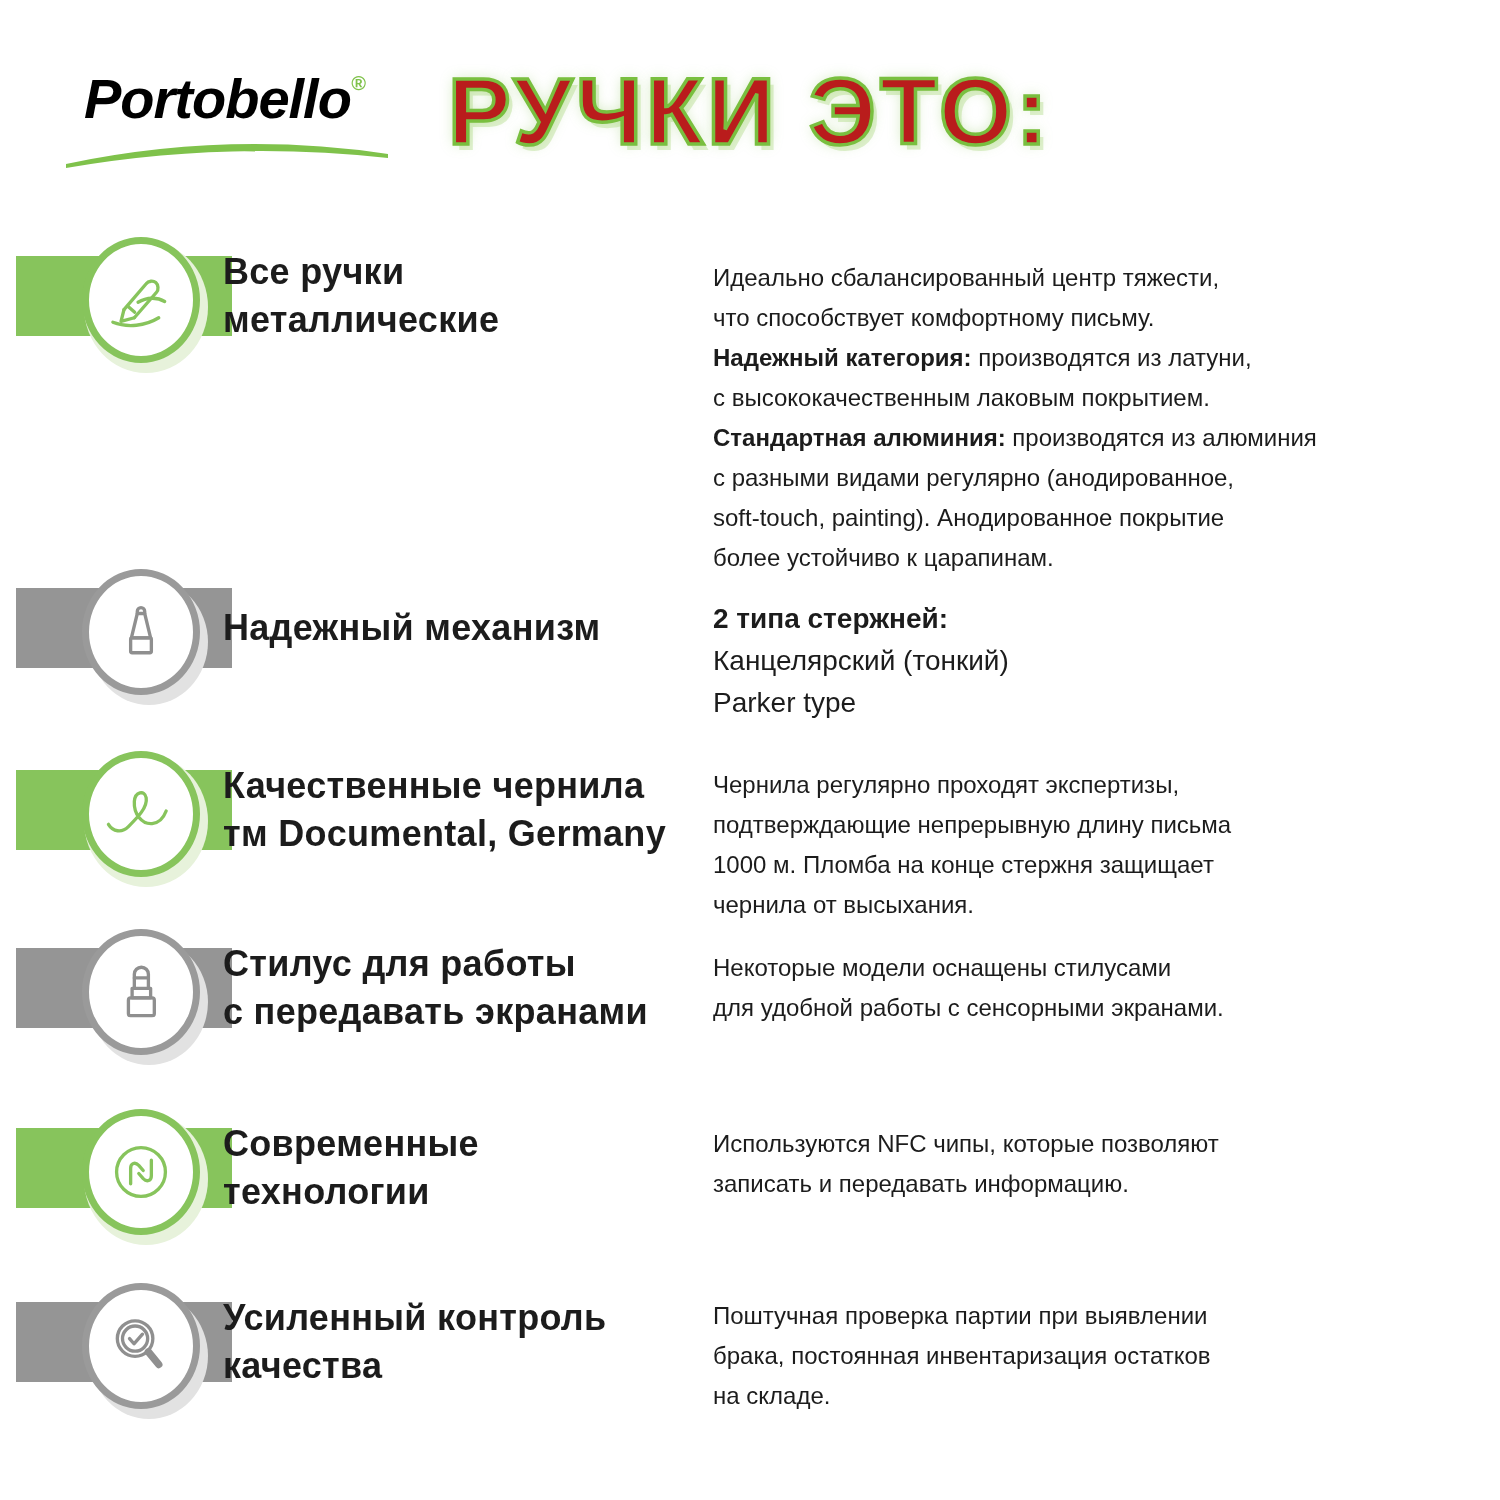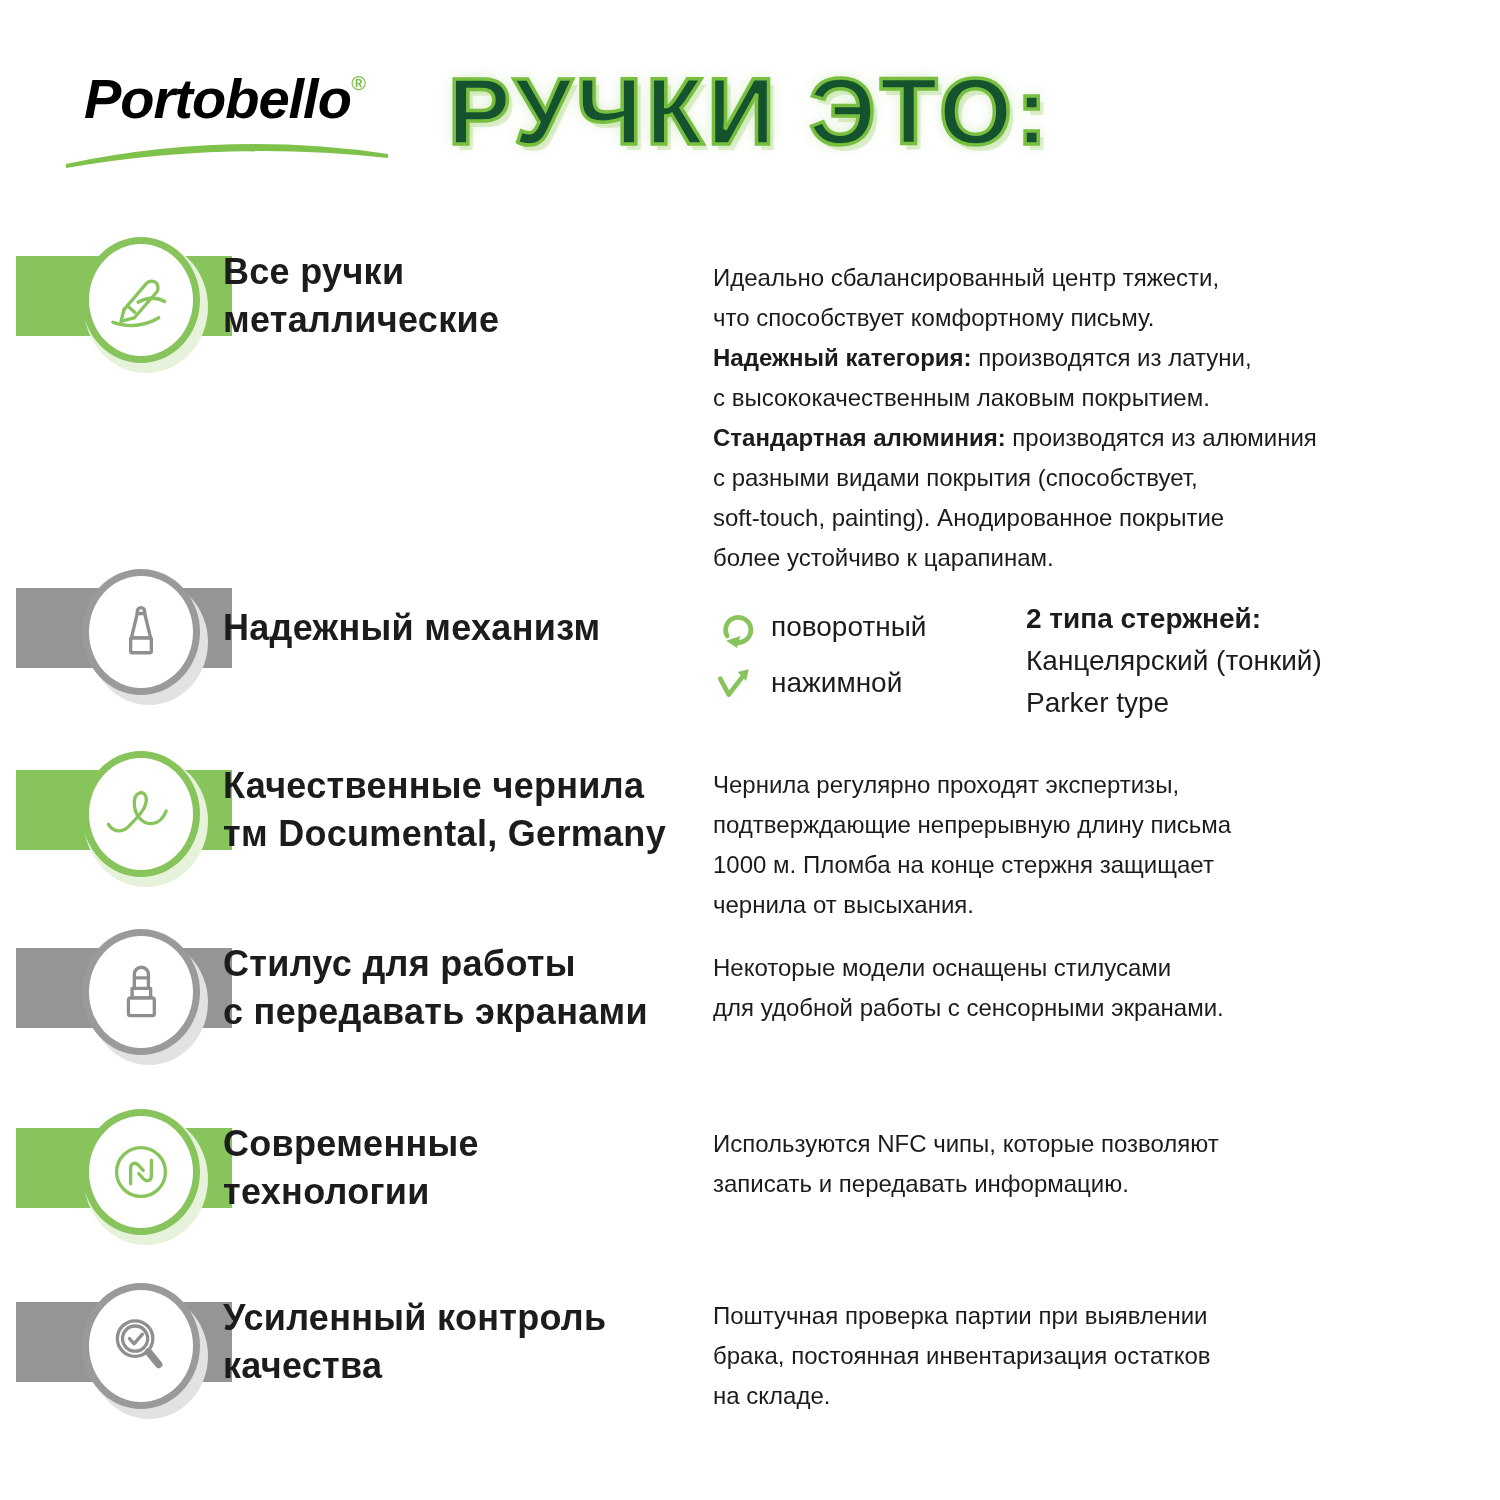--- a/index.html
+++ b/index.html
@@ -6,21 +6,21 @@
   .page{position:relative;width:1500px;height:1500px;background:#ffffff;overflow:hidden;
         font-family:"Liberation Sans",sans-serif;color:#1c1c1c;}
 
   
   .logo{position:absolute;left:84px;top:66px;width:300px;}
   .logo-text{font-size:56px;font-weight:700;font-style:italic;color:#000000;letter-spacing:-1px;}
   .logo-reg{font-size:20px;font-weight:700;font-style:italic;color:#7fc24b;vertical-align:28px;}
   .logo-swoosh{position:absolute;left:-22px;top:72px;}
   .title{position:absolute;left:448px;top:58px;margin:0;
          font-size:94px;font-weight:800;letter-spacing:4px;
-         color:#14532d;-webkit-text-stroke:3.5px #79bf3f;
+         color:#b91c1c;-webkit-text-stroke:3.5px #79bf3f;
          text-shadow:5px 6px 0 rgba(164,212,116,.35), 0 0 14px rgba(140,198,90,.40);}
 
   
   .row{position:absolute;left:16px;width:1500px;height:80px;}
   .bar{position:absolute;left:0;top:0;width:216px;height:80px;}
   .row.green .bar{background:#87c45c;}
   .row.gray  .bar{background:#959595;}
   .badge{position:absolute;left:66px;top:-19px;width:104px;height:112px;border-radius:50%;
          background:#fff;display:flex;align-items:center;justify-content:center;border:7px solid;}
   .row.green .badge{border-color:#87c45c;box-shadow:5px 7px 0 3px #e7f2db;}
@@ -68,52 +68,36 @@
         <path d="M12 80 c20 8 44 5 62 -6"></path>
       </svg>
     </div>
     <h2 class="heading two">Все ручки
 металлические</h2>
     <p class="desc" style="top:2px"><span>Идеально сбалансированный центр тяжести,
 что способствует комфортному письму.
 </span><strong>Надежный категория:</strong><span> производятся из латуни,
 с высококачественным лаковым покрытием.
 </span><strong>Стандартная алюминия:</strong><span> производятся из алюминия
-с разными видами покрытия (способствует,
+с разными видами регулярно (анодированное,
 soft-touch, painting). Анодированное покрытие
 более устойчиво к царапинам.</span></p>
   </section>
 
   <section class="row gray" style="top:588px">
     <div class="bar"></div>
     <div class="badge">
       <svg width="74" height="74" viewBox="0 0 100 100" fill="none" stroke="#8f8f8f" stroke-width="4.5" stroke-linecap="round" stroke-linejoin="round">
         <path d="M45 25 v-3 a5 5 0 0 1 5 -5 a5 5 0 0 1 5 5 v3"></path>
         <path d="M45 25 h10 l8 33 H37 Z"></path>
         <rect x="36" y="58" width="28" height="20" rx="2"></rect>
       </svg>
     </div>
     <h2 class="heading one">Надежный механизм</h2>
     <div class="mech">
-      <div class="mech-left">
-        <div class="mech-item">
-          <svg width="42" height="42" viewBox="0 0 40 40">
-            <path d="M13.5 28.5 A12 12 0 1 1 21.5 34.5" fill="none" stroke="#87c45c" stroke-width="4.5" stroke-linecap="round"></path>
-            <path d="M26 28.5 L23 40 L12.5 33 Z" fill="#87c45c"></path>
-          </svg>
-          <span>поворотный</span>
-        </div>
-        <div class="mech-item">
-          <svg width="42" height="42" viewBox="0 0 40 40">
-            <path d="M7 16 L15 31 L29 13" fill="none" stroke="#87c45c" stroke-width="4.5" stroke-linecap="round" stroke-linejoin="round"></path>
-            <path d="M23.5 9.5 L34 7 L31.5 18 Z" fill="#87c45c"></path>
-          </svg>
-          <span>нажимной</span>
-        </div>
-      </div>
       <div class="mech-right">
         <strong class="refills-title">2 типа стержней:</strong>
         <div class="refills">Канцелярский (тонкий)
 Parker type</div>
       </div>
     </div>
   </section>
 
   <section class="row green" style="top:770px">
     <div class="bar"></div>

